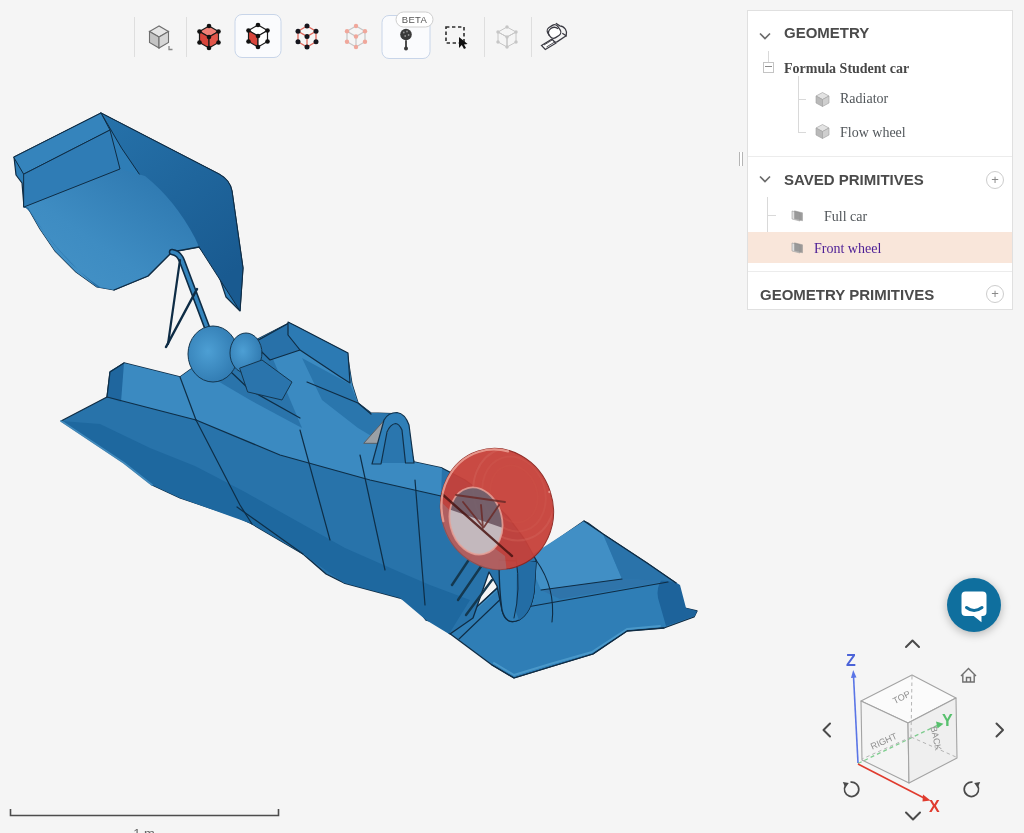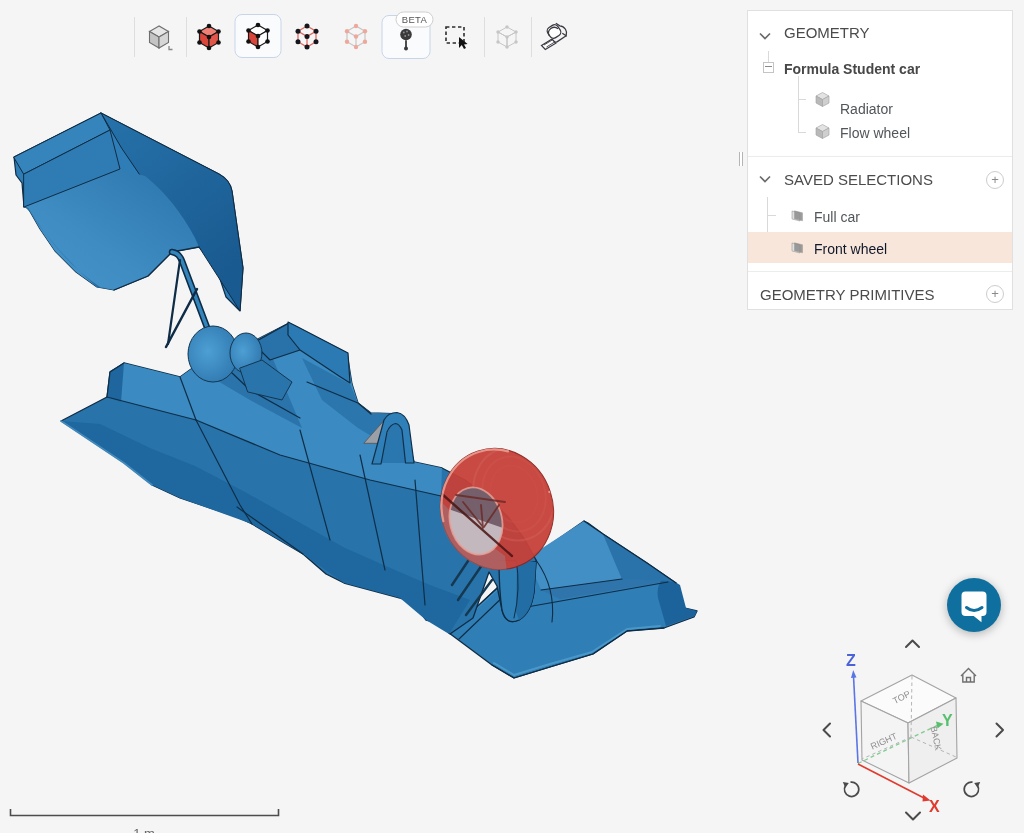--- a/index.html
+++ b/index.html
@@ -1,17 +1,17 @@
 <!DOCTYPE html>
 <html><head><meta charset="utf-8"><style>
 html,body{margin:0;padding:0;width:1024px;height:833px;overflow:hidden;background:#f5f5f5;font-family:"Liberation Sans",sans-serif;}
 .abs{position:absolute;}
 #panel{position:absolute;left:747px;top:10px;width:266px;height:300px;background:#fff;border:1px solid #e0e0e0;box-sizing:border-box;}
-.hdr{position:absolute;font-size:15px;font-weight:normal;color:#4b4b4b;letter-spacing:0;text-align:right;}
-.itm{position:absolute;font-size:14px;color:#51565a;}
+.hdr{position:absolute;font-size:15px;font-weight:bold;color:#4b4b4b;letter-spacing:0;text-align:right;}
+.itm{position:absolute;font-size:14px;color:#51565a;font-family:Liberation Serif, serif;}
 .sep{position:absolute;left:0;width:100%;height:1px;background:#ececec;}
 </style></head>
 <body>
 <svg class="abs" style="left:0;top:0" width="1024" height="833" viewBox="0 0 1024 833">
 
 <defs>
 <linearGradient id="wgrad" x1="1" y1="0" x2="0" y2="1">
 <stop offset="0" stop-color="#2a73ab"></stop>
         <stop offset=".6" stop-color="#3e8cc2"></stop>
         <stop offset="1" stop-color="#4694c8"></stop>
@@ -318,55 +318,55 @@
   <div class="abs" style="left:15px;top:51px;width:11px;height:11px;border:1px solid #c4c4c4;background:#fff;box-sizing:border-box"></div>
   <div class="abs" style="left:17px;top:55px;width:7px;height:1px;background:#8a8a8a"></div>
   <div class="itm" style="left:36px;top:50px;font-weight:bold;color:#474747">Formula Student car</div>
   <svg class="abs" style="left:66px;top:80px" width="17" height="17" viewBox="0 0 17 17">
       <g stroke="#9d9d9d" stroke-width=".6">
         <path d="M8.5 1.5 L15 5 L8.5 8.5 L2 5 Z" fill="#e3e3e3"></path>
         <path d="M2 5 L8.5 8.5 V15.5 L2 12 Z" fill="#b9b9b9"></path>
         <path d="M15 5 L8.5 8.5 V15.5 L15 12 Z" fill="#cfcfcf"></path>
       </g>
     </svg>
-  <div class="itm" style="left:92px;top:90px">Radiator</div>
+  <div class="itm" style="left:92px;top:80px">Radiator</div>
   <svg class="abs" style="left:66px;top:112px" width="17" height="17" viewBox="0 0 17 17">
       <g stroke="#9d9d9d" stroke-width=".6">
         <path d="M8.5 1.5 L15 5 L8.5 8.5 L2 5 Z" fill="#e3e3e3"></path>
         <path d="M2 5 L8.5 8.5 V15.5 L2 12 Z" fill="#b9b9b9"></path>
         <path d="M15 5 L8.5 8.5 V15.5 L15 12 Z" fill="#cfcfcf"></path>
       </g>
     </svg>
   <div class="itm" style="left:92px;top:114px">Flow wheel</div>
   <div class="sep" style="top:145px"></div>
 
   <svg class="abs" style="left:9px;top:160px" width="16" height="16" viewBox="0 0 16 16">
       <path d="M3 5.5 L8 10.5 L13 5.5" fill="none" stroke="#6b6b6b" stroke-width="1.7"></path>
     </svg>
-  <div class="hdr" style="left:36px;top:160px">SAVED SELECTIONS</div>
+  <div class="hdr" style="left:36px;top:160px">SAVED PRIMITIVES</div>
   <div class="abs" style="left:238px;top:160px;width:16px;height:16px;border:1px solid #cdcdcd;border-radius:50%;color:#8a8a8a;font-size:13px;line-height:15px;text-align:center">+</div>
   <div class="abs" style="left:19px;top:186px;width:1px;height:50px;background:#d9d9d9"></div>
   <div class="abs" style="left:19px;top:204px;width:9px;height:1px;background:#d9d9d9"></div>
   <div class="abs" style="left:19px;top:236px;width:9px;height:1px;background:#d9d9d9"></div>
 
   <div class="abs" style="left:0;top:221px;width:100%;height:31px;background:#f9e6da"></div>
   <svg class="abs" style="left:40px;top:196px" width="18" height="18" viewBox="0 0 18 18">
       <g stroke="#8f8f8f" stroke-width=".5">
         <path d="M4 3 L12 3 L12 11 L4 11 Z" fill="#e0e0e0" transform="skewY(14)"></path>
         <path d="M6.5 2.2 L14.5 2.2 L14.5 10.2 L6.5 10.2 Z" fill="#8d8d8d" transform="skewY(14)" opacity=".85"></path>
       </g>
     </svg>
-  <div class="itm" style="left:66px;top:198px">Full car</div>
+  <div class="itm" style="left:76px;top:198px">Full car</div>
   <svg class="abs" style="left:40px;top:228px" width="18" height="18" viewBox="0 0 18 18">
       <g stroke="#8f8f8f" stroke-width=".5">
         <path d="M4 3 L12 3 L12 11 L4 11 Z" fill="#e0e0e0" transform="skewY(14)"></path>
         <path d="M6.5 2.2 L14.5 2.2 L14.5 10.2 L6.5 10.2 Z" fill="#8d8d8d" transform="skewY(14)" opacity=".85"></path>
       </g>
     </svg>
-  <div class="itm" style="left:66px;top:230px;color:#0f172a">Front wheel</div>
+  <div class="itm" style="left:66px;top:230px;color:#4c1d95">Front wheel</div>
   <div class="sep" style="top:260px"></div>
   <div class="hdr" style="left:12px;top:275px">GEOMETRY PRIMITIVES</div>
   <div class="abs" style="left:238px;top:274px;width:16px;height:16px;border:1px solid #cdcdcd;border-radius:50%;color:#8a8a8a;font-size:13px;line-height:15px;text-align:center">+</div>
 </div>
 
 <div class="abs" style="left:739px;top:152px;width:2px;height:14px;border-left:1px solid #b5b5b5;border-right:1px solid #b5b5b5;background:#fff"></div>
 
 <div class="abs" style="left:947px;top:578px;width:54px;height:54px;border-radius:50%;background:#0f6f9e;box-shadow:0 2px 10px rgba(0,0,0,.28)">
 <svg width="54" height="54" viewBox="0 0 54 54">
       <path d="M14.5 17.5 q0-4 4-4 h17 q4 0 4 4 v16.5 q0 4-4 4 h-1 v6.2 l-7.8-6.2 h-8.2 q-4 0-4-4 z" fill="#fff"></path>

